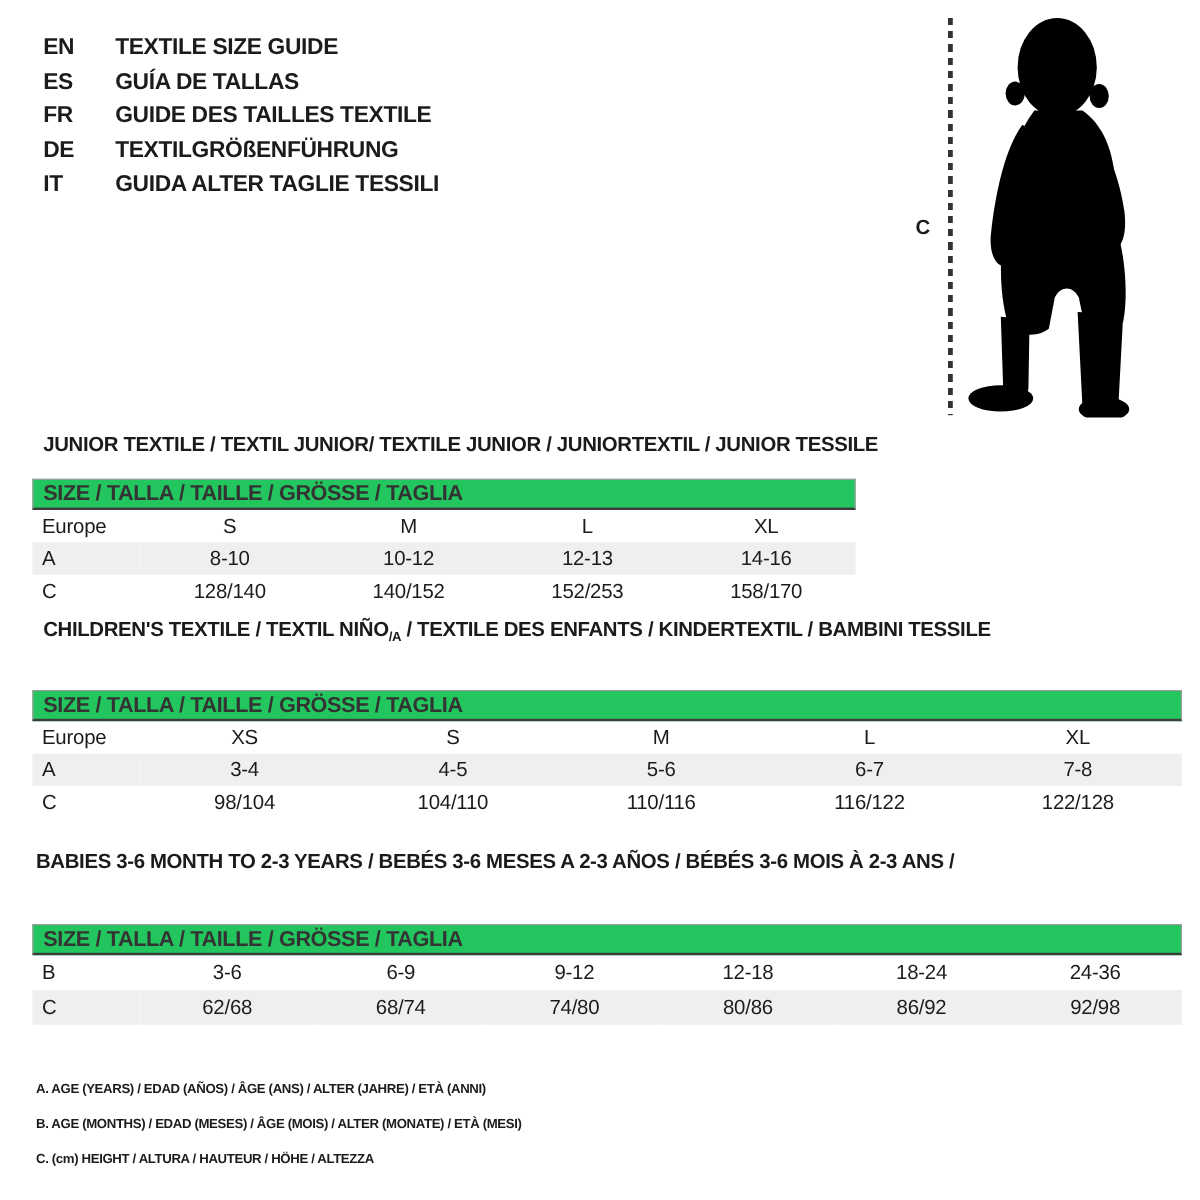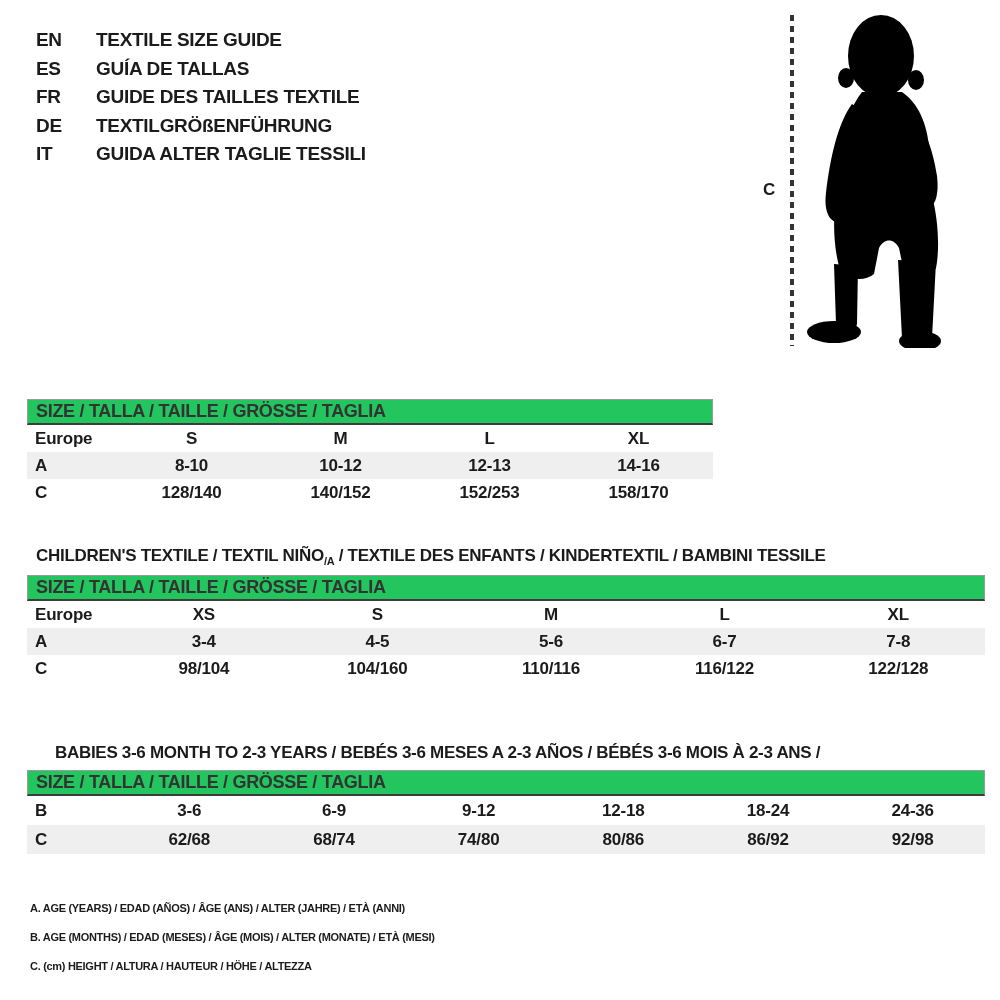--- a/index.html
+++ b/index.html
@@ -12,33 +12,33 @@
   .lang-row{display:flex;height:28.6px;align-items:flex-start;font-size:19px;letter-spacing:-0.3px;}
   .lang-code{width:60px;}
   
   .silhouette{position:absolute;left:800px;top:8px;}
   .measure-line{position:absolute;left:790px;top:15px;width:4px;height:331px;
     background:repeating-linear-gradient(to bottom,#333333 0 6px,transparent 6px 11px);}
   .measure-label{position:absolute;left:763px;top:180px;font-size:17px;}
   
   .section-title{position:absolute;font-size:17px;letter-spacing:-0.3px;white-space:nowrap;}
   .title-junior{left:36px;top:361px;}
-  .title-children{left:36px;top:546px;}
-  .title-babies{left:30px;top:738px;width:780px;white-space:normal;line-height:29px;margin-left:25px;}
+  .title-children{left:36px;top:515px;}
+  .title-babies{left:30px;top:703px;width:780px;white-space:normal;line-height:29px;}
   .subscript{font-size:11px;vertical-align:sub;}
   
   .tablewrap{position:absolute;}
   .tw-junior{left:27px;top:399px;width:686px;}
   .tw-children{left:27px;top:575px;width:958px;}
   .tw-babies{left:27px;top:770px;width:958px;}
   .size-bar{height:23px;line-height:23px;background:#22c55e;border:1px solid #9b9b9b;
     border-bottom:2px solid #3c3c3c;padding-left:8px;font-size:18px;color:#333333;
     letter-spacing:-0.3px;overflow:hidden;white-space:nowrap;}
   table{width:100%;border-collapse:collapse;table-layout:fixed;font-size:17px;letter-spacing:-0.2px;}
-  td{height:27px;text-align:center;padding:0;font-weight:700;margin-top:28px;}
+  td{height:27px;text-align:center;padding:0;font-weight:400;margin-top:28px;}
   .tw-babies td{height:29px;}
   td.rowlabel{text-align:left;padding-left:8px;}
   col.labelcol{width:90px;}
   tr.shaded{background:#efefef;}
   
   .legend{position:absolute;left:30px;top:894px;font-size:11px;line-height:29px;letter-spacing:-0.3px;}
 </style>
 </head>
 <body>
 
@@ -85,20 +85,21 @@
       <path d="M36,188 C60,180 115,180 132,188 C138,210 140,240 136,260 C128,272 112,272 104,264 L99,240 C94,230 84,230 79,240 L74,266 C64,274 48,272 40,262 C33,238 33,210 36,188 Z"></path>
 
       <path d="M34,256 L58,258 L57,316 C56,325 36,324 36,316 Z"></path>
       <path d="M98,252 L136,254 L132,330 C131,339 102,339 102,330 Z"></path>
 
       <ellipse cx="34" cy="324" rx="27" ry="11"></ellipse>
       <ellipse cx="120" cy="333" rx="21" ry="10"></ellipse>
     </g>
   </svg>
 
+  <div class="section-title title-junior"><span>JUNIOR TEXTILE / TEXTIL JUNIOR/ TEXTILE JUNIOR / JUNIORTEXTIL / JUNIOR TESSILE</span></div>
   <div class="section-title title-children"><span>CHILDREN'S TEXTILE / TEXTIL NIÑO</span><span class="subscript">/A</span><span> / TEXTILE DES ENFANTS / KINDERTEXTIL / BAMBINI TESSILE</span></div>
   <div class="section-title title-babies"><span>BABIES 3-6 MONTH TO 2-3 YEARS / BEBÉS 3-6 MESES A 2-3 AÑOS / BÉBÉS 3-6 MOIS À 2-3 ANS /</span><br></div>
 
   <div class="tablewrap tw-junior">
     <div class="size-bar">SIZE / TALLA / TAILLE / GRÖSSE / TAGLIA</div>
     <table>
       <colgroup>
           <col class="labelcol">
         </colgroup>
       <tbody>
@@ -146,21 +147,21 @@
             <td class="rowlabel">A</td>
             <td>3-4</td>
             <td>4-5</td>
             <td>5-6</td>
             <td>6-7</td>
             <td>7-8</td>
           </tr>
           <tr>
             <td class="rowlabel">C</td>
             <td>98/104</td>
-            <td>104/160</td>
+            <td>104/110</td>
             <td>110/116</td>
             <td>116/122</td>
             <td>122/128</td>
           </tr>
         </tbody>
     </table>
   </div>
 
   <div class="tablewrap tw-babies">
     <div class="size-bar">SIZE / TALLA / TAILLE / GRÖSSE / TAGLIA</div>

